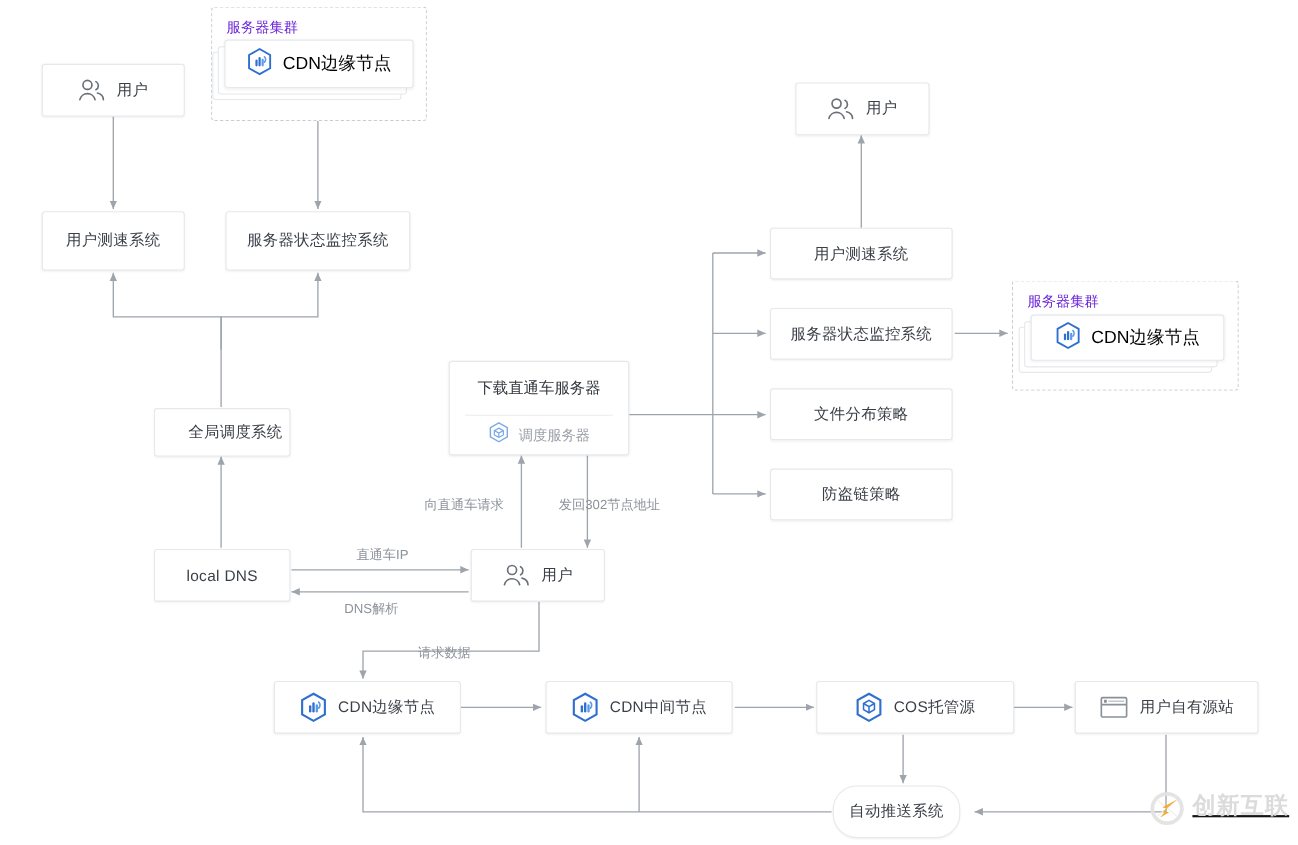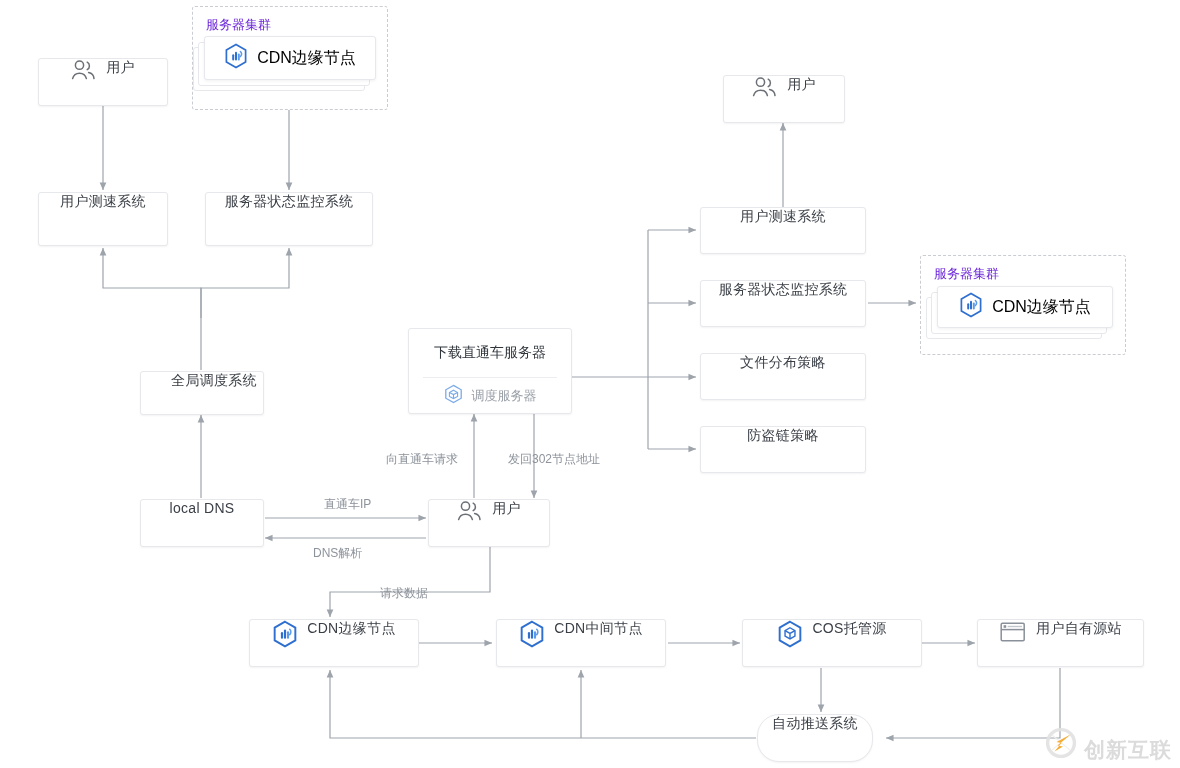--- a/index.html
+++ b/index.html
@@ -12,21 +12,21 @@
   }
   #stage{position:relative;width:1180px;height:768px;}
   svg.layer{position:absolute;left:0;top:0;width:1180px;height:768px;}
 
   .node{
     position:absolute;
     background:#ffffff;
     border:1px solid #e6e8ec;
     border-radius:3px;
     box-shadow:0 1px 2px rgba(0,0,0,.05);
-    display:flex;align-items:flex-start;justify-content:center;
+    display:flex;align-items:center;justify-content:center;
     box-sizing:border-box;
   }
   .node .label{
     font-size:14px;color:#3a3f46;white-space:nowrap;letter-spacing:.3px;
   }
   .node.withicon .label{margin-left:9px;}
   .node .ic{display:flex;align-items:center;justify-content:center;line-height:0;}
 
   
   .cluster{
@@ -69,21 +69,21 @@
     flex:1 1 auto;display:flex;align-items:center;justify-content:center;
   }
   .dlbox .dlsub .label{font-size:13px;color:#9aa0a8;margin-left:9px;}
 
   .edgelabel{
     position:absolute;font-size:12px;color:#8d939b;white-space:nowrap;
   }
 
   
   .wm{position:absolute;left:1044px;top:718px;width:132px;height:46px;
-      display:flex;align-items:flex-end;gap:6px;opacity:.92;}
+      display:flex;align-items:flex-start;gap:6px;opacity:.92;text-decoration:underline;}
   .wm .wmtext{font-size:21px;font-weight:bold;color:#d8d8d8;letter-spacing:1px;}
 </style>
 </head>
 <body>
 
 <div id="stage">
 
   <svg class="layer" viewBox="0 0 1180 768" xmlns="http://www.w3.org/2000/svg">
     <defs>
       <marker id="ah" viewBox="0 0 10 10" refX="9" refY="5" markerWidth="7" markerHeight="7" orient="auto-start-reverse">

